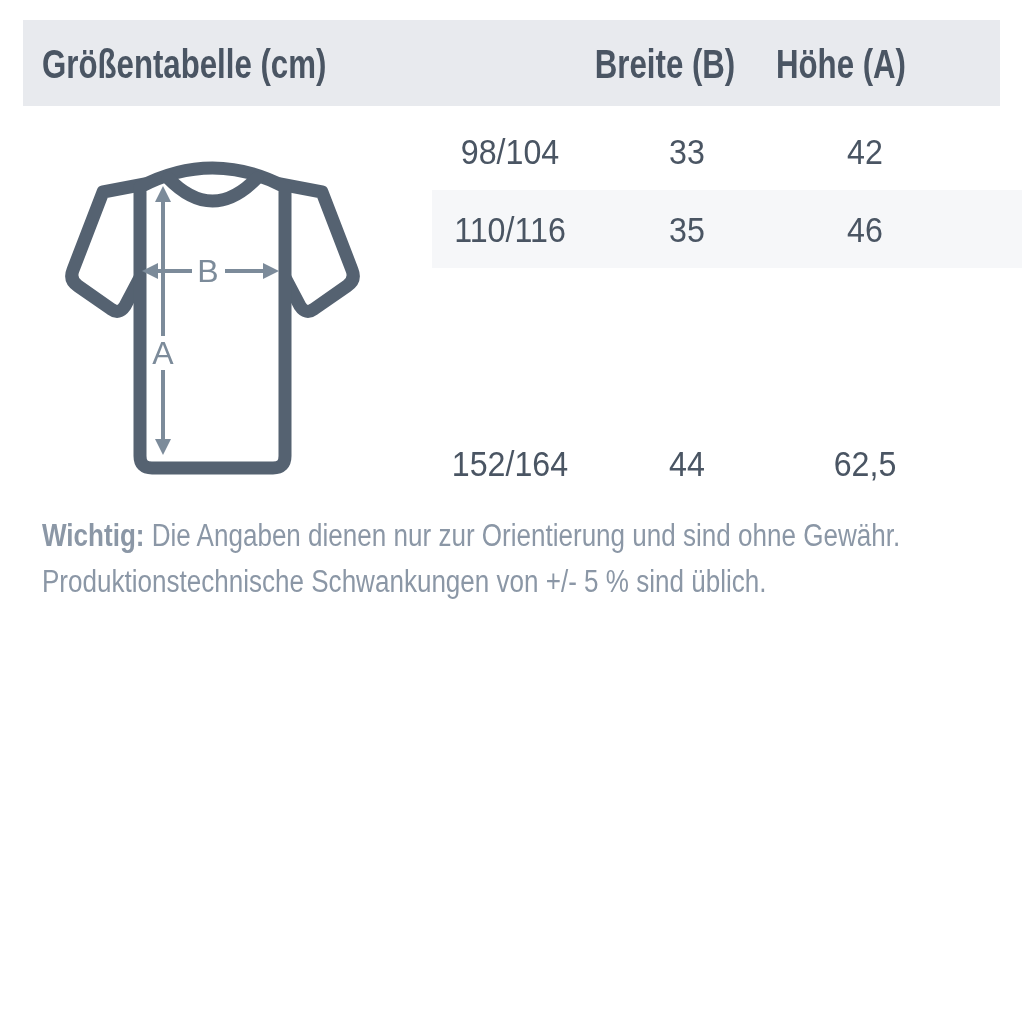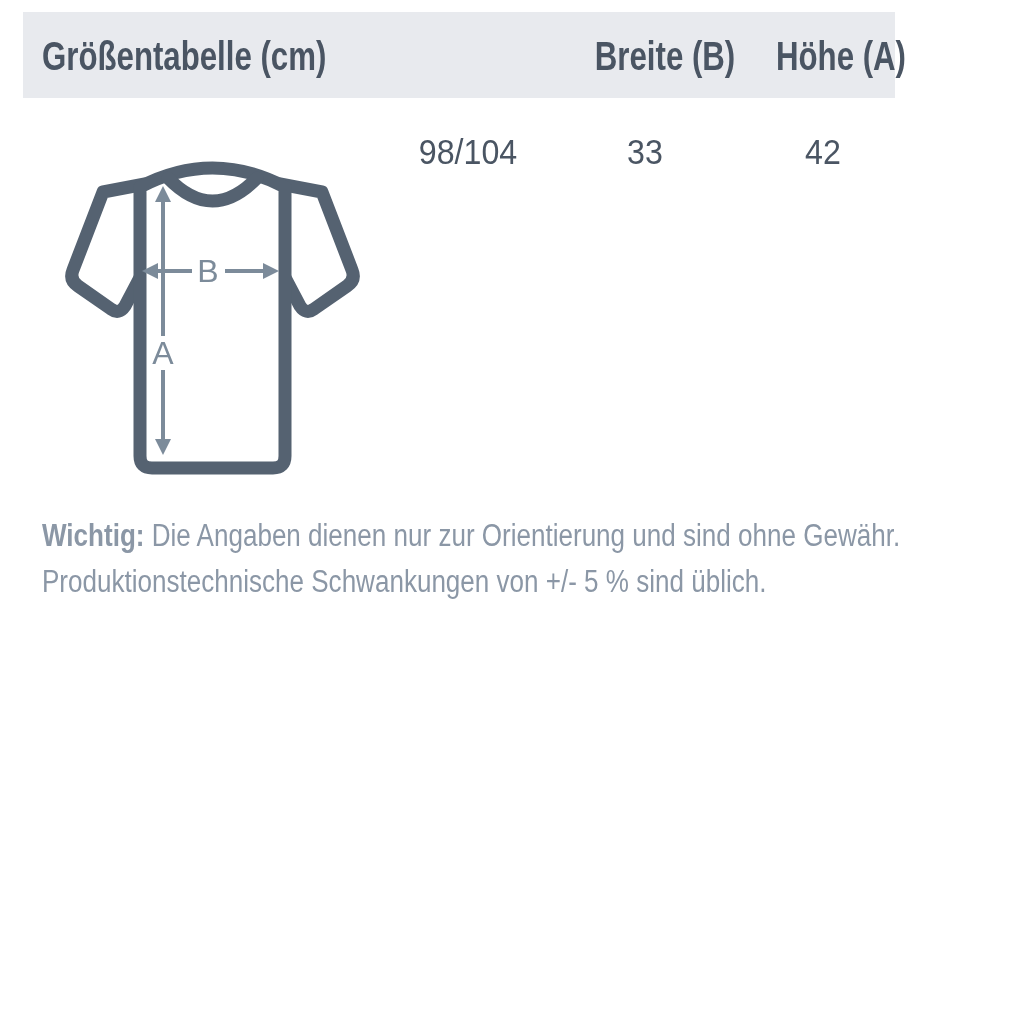--- a/index.html
+++ b/index.html
@@ -2,37 +2,37 @@
 <html style="--header_bg: #e8eaee; --stripe_bg: #f6f7f9; --text_dark: #4a5563; --text_muted: #8b97a6; --shirt_outline: #556271; --arrow: #7c8b9a;"><head>
 <meta charset="utf-8">
 <style>
   html,body{margin:0;padding:0;background:#fff;}
   .page{
     position:relative;width:1024px;height:1024px;background:#ffffff;overflow:hidden;
     font-family:"Liberation Sans",sans-serif;
   }
   
   .header{
-    position:absolute;left:23px;top:12px;width:872px;height:86px;
+    position:absolute;left:23px;top:20px;width:977px;height:86px;
     background:var(--header_bg);
   }
   .title{
     position:absolute;left:19px;top:0;height:86px;line-height:88px;
     font-size:40px;font-weight:bold;color:var(--text_dark);
     transform:scaleX(0.78);transform-origin:left center;white-space:nowrap;
   }
   .col-head{
     position:absolute;top:0;height:86px;line-height:88px;width:180px;text-align:center;
     font-size:40px;font-weight:bold;color:var(--text_dark);
     transform:scaleX(0.78);transform-origin:center center;white-space:nowrap;
   }
   .col-breite{left:552px;}
   .col-hoehe{left:728px;}
   
-  .row{position:absolute;left:390px;width:590px;height:78px;}
+  .row{position:absolute;left:432px;width:590px;height:78px;}
   .r0{top:112px}.r1{top:190px}.r2{top:268px}.r3{top:346px}.r4{top:424px}
   .striped{background:var(--stripe_bg);}
   .cell{
     position:absolute;top:0;height:78px;line-height:80px;text-align:center;
     font-size:35px;color:var(--text_dark);
     transform:scaleX(0.92);transform-origin:center center;white-space:nowrap;
   }
   .c-size{left:8px;width:140px;}
   .c-b{left:185px;width:140px;}
   .c-h{left:363px;width:140px;}
@@ -88,19 +88,29 @@
       <polygon points="224,123 208,115 208,131"></polygon>
     </g>
     <text x="153" y="134">B</text>
   </svg>
 
   <div class="row r0">
     <div class="cell c-size">98/104</div>
     <div class="cell c-b">33</div>
     <div class="cell c-h">42</div>
   </div>
+  <div class="row r1 striped">
+    <div class="cell c-size">110/116</div>
+    <div class="cell c-b">35</div>
+    <div class="cell c-h">46</div>
+  </div>
+  <div class="row r4">
+    <div class="cell c-size">152/164</div>
+    <div class="cell c-b">44</div>
+    <div class="cell c-h">62,5</div>
+  </div>
 
   <div class="footer">
     <div><span class="f-bold">Wichtig:</span> <span>Die Angaben dienen nur zur Orientierung und sind ohne Gewähr.</span></div>
     <div><span>Produktionstechnische Schwankungen von +/- 5 % sind üblich.</span></div>
   </div>
 
 </div>
 
 </body></html>

